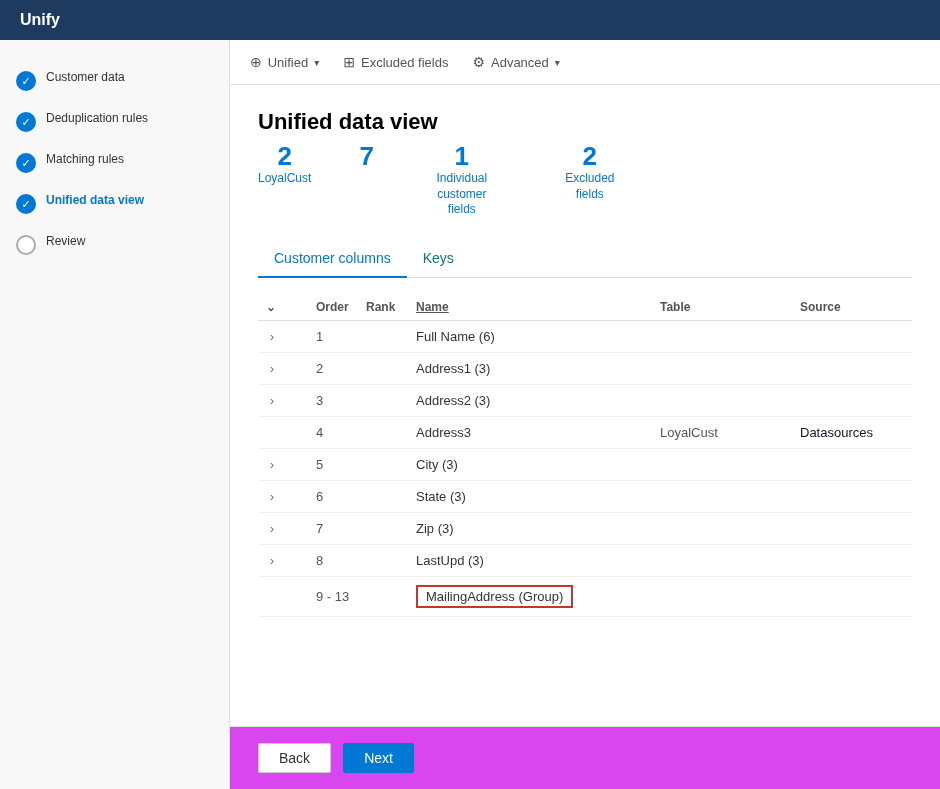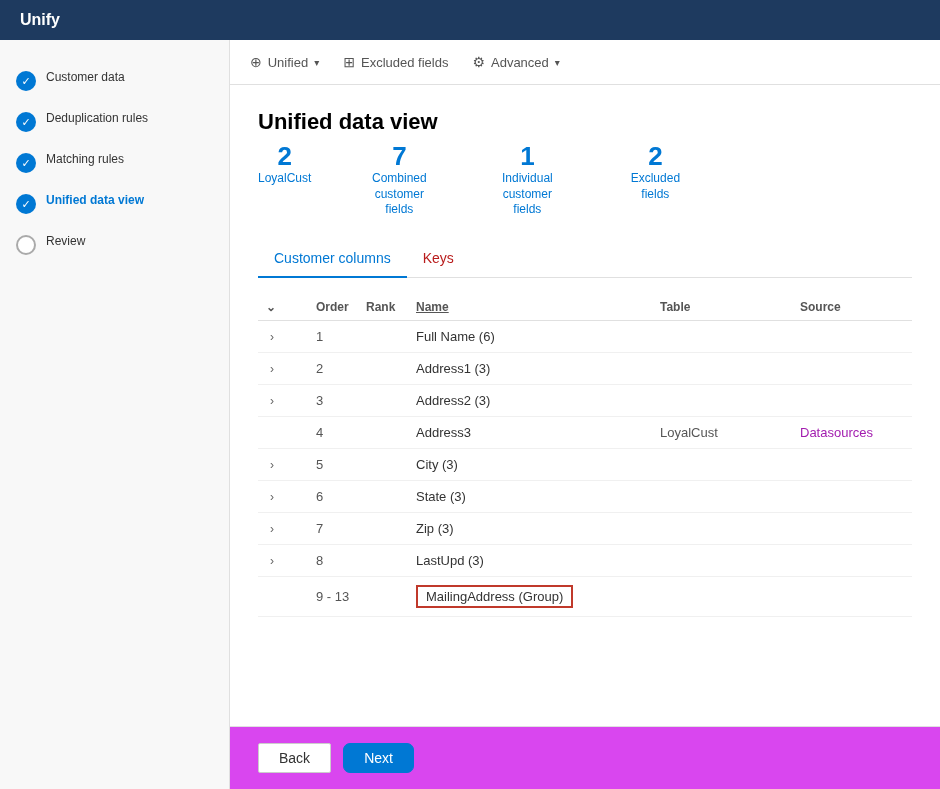--- a/index.html
+++ b/index.html
@@ -163,21 +163,21 @@
       display: flex;
       gap: 0;
       border-bottom: 1px solid #e0e0e0;
       margin-bottom: 16px;
     }
 
     .tab {
       padding: 8px 16px 10px;
       font-size: 14px;
       cursor: pointer;
-      color: #b91c1c;
+      color: #0f766e;
       border-bottom: 2px solid transparent;
       margin-bottom: -1px;
     }
 
     .tab.active {
       color: #0078d4;
       border-bottom: 2px solid #0078d4;
       font-weight: 500;
     }
 
@@ -246,21 +246,20 @@
       cursor: pointer;
       border: 1px solid #ccc;
       background: #fff;
       color: #333;
     }
 
     .btn-primary {
       background: #0078d4;
       color: #fff;
       border-color: #0078d4;
-      border-radius: 7px;
     }
 
     .sidebar-wrapper {
       position: relative;
     }
   </style>
 </head>
 <body>
 
 <div class="app-header">
@@ -316,21 +315,20 @@
     <div class="page-content">
       <h1 class="page-title">Unified data view</h1>
 
       <div class="stats-row">
         <div class="stat-item">
           <span class="stat-number">2</span>
           <span class="stat-label">LoyalCust</span>
         </div>
         <div class="stat-item">
           <span class="stat-number">7</span>
-          <span class="stat-label">Combined customer fields</span>
         </div>
         <div class="stat-item">
           <span class="stat-number">1</span>
           <span class="stat-label">Individual customer fields</span>
         </div>
         <div class="stat-item">
           <span class="stat-number">2</span>
           <span class="stat-label">Excluded fields</span>
         </div>
       </div>
@@ -377,21 +375,21 @@
               <td>Address2 (3)</td>
               <td style="color: rgb(85, 85, 85);"></td>
               <td style="color: rgb(85, 85, 85);"></td>
             </tr>
             <tr>
               <td></td>
               <td style="color: rgb(85, 85, 85); font-size: 13px;">4</td>
               <td></td>
               <td>Address3</td>
               <td style="color: rgb(85, 85, 85);">LoyalCust</td>
-              <td style="color: #a21caf;">Datasources</td>
+              <td style="color: #0f172a;">Datasources</td>
             </tr>
             <tr>
               <td><span class="expand-btn">›</span></td>
               <td style="color: rgb(85, 85, 85); font-size: 13px;">5</td>
               <td></td>
               <td>City (3)</td>
               <td style="color: rgb(85, 85, 85);"></td>
               <td style="color: rgb(85, 85, 85);"></td>
             </tr>
             <tr>

